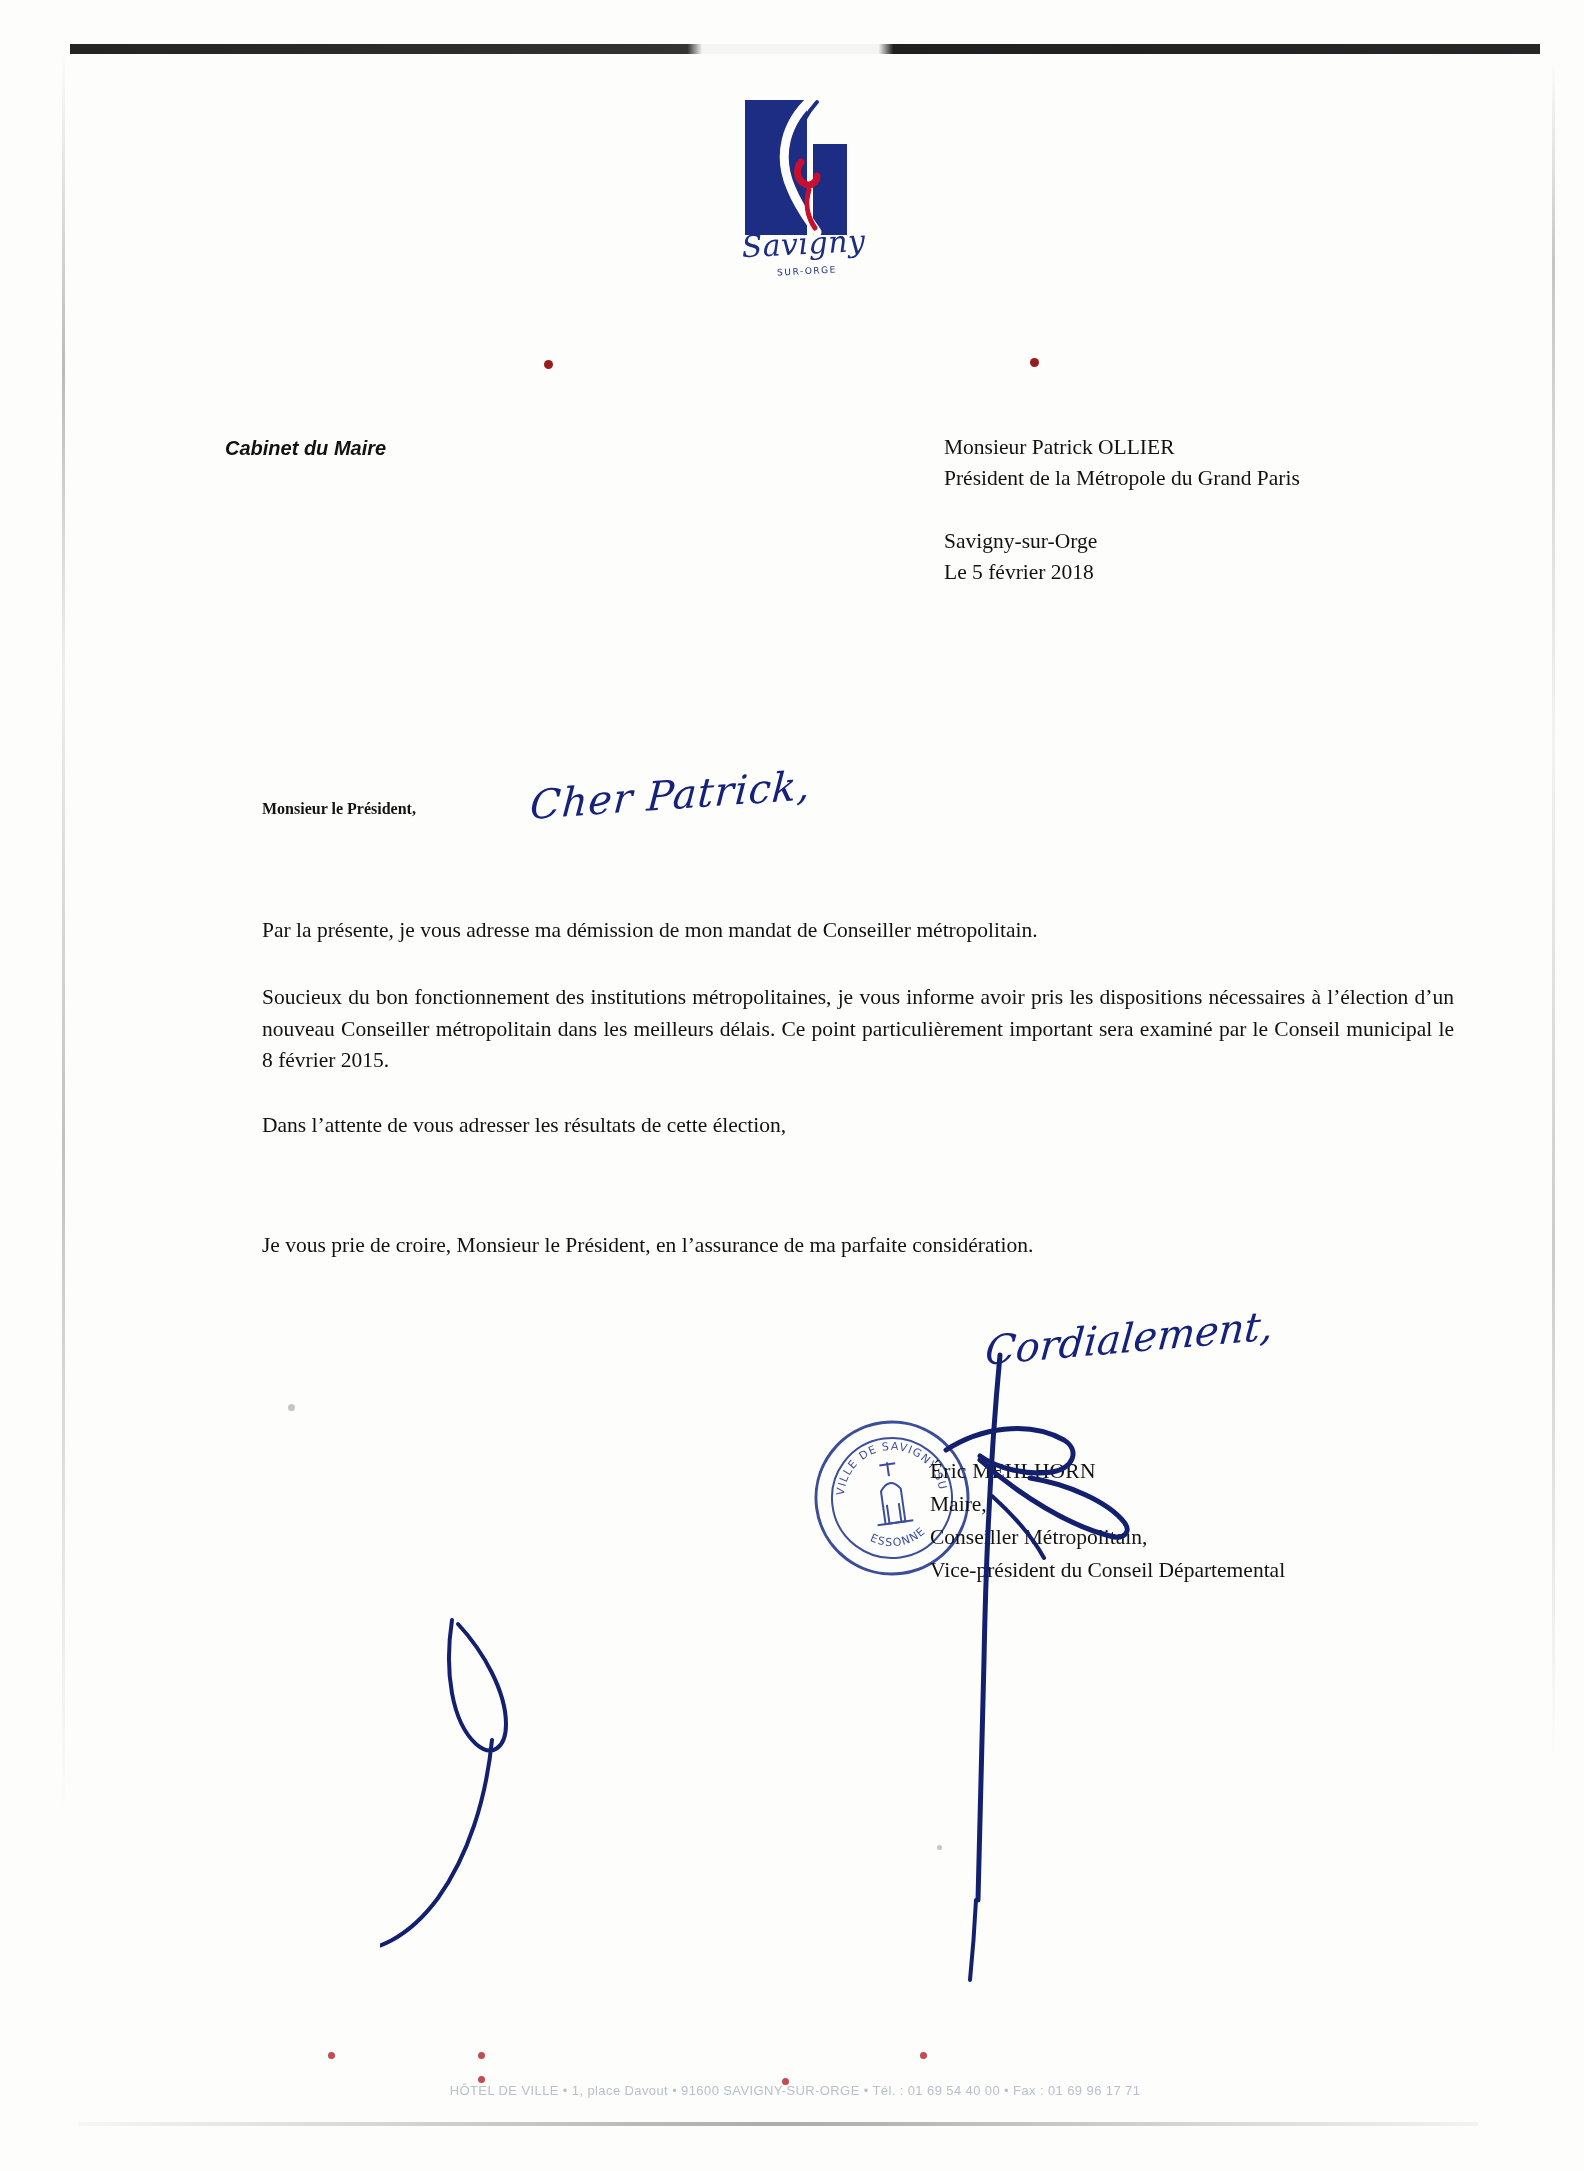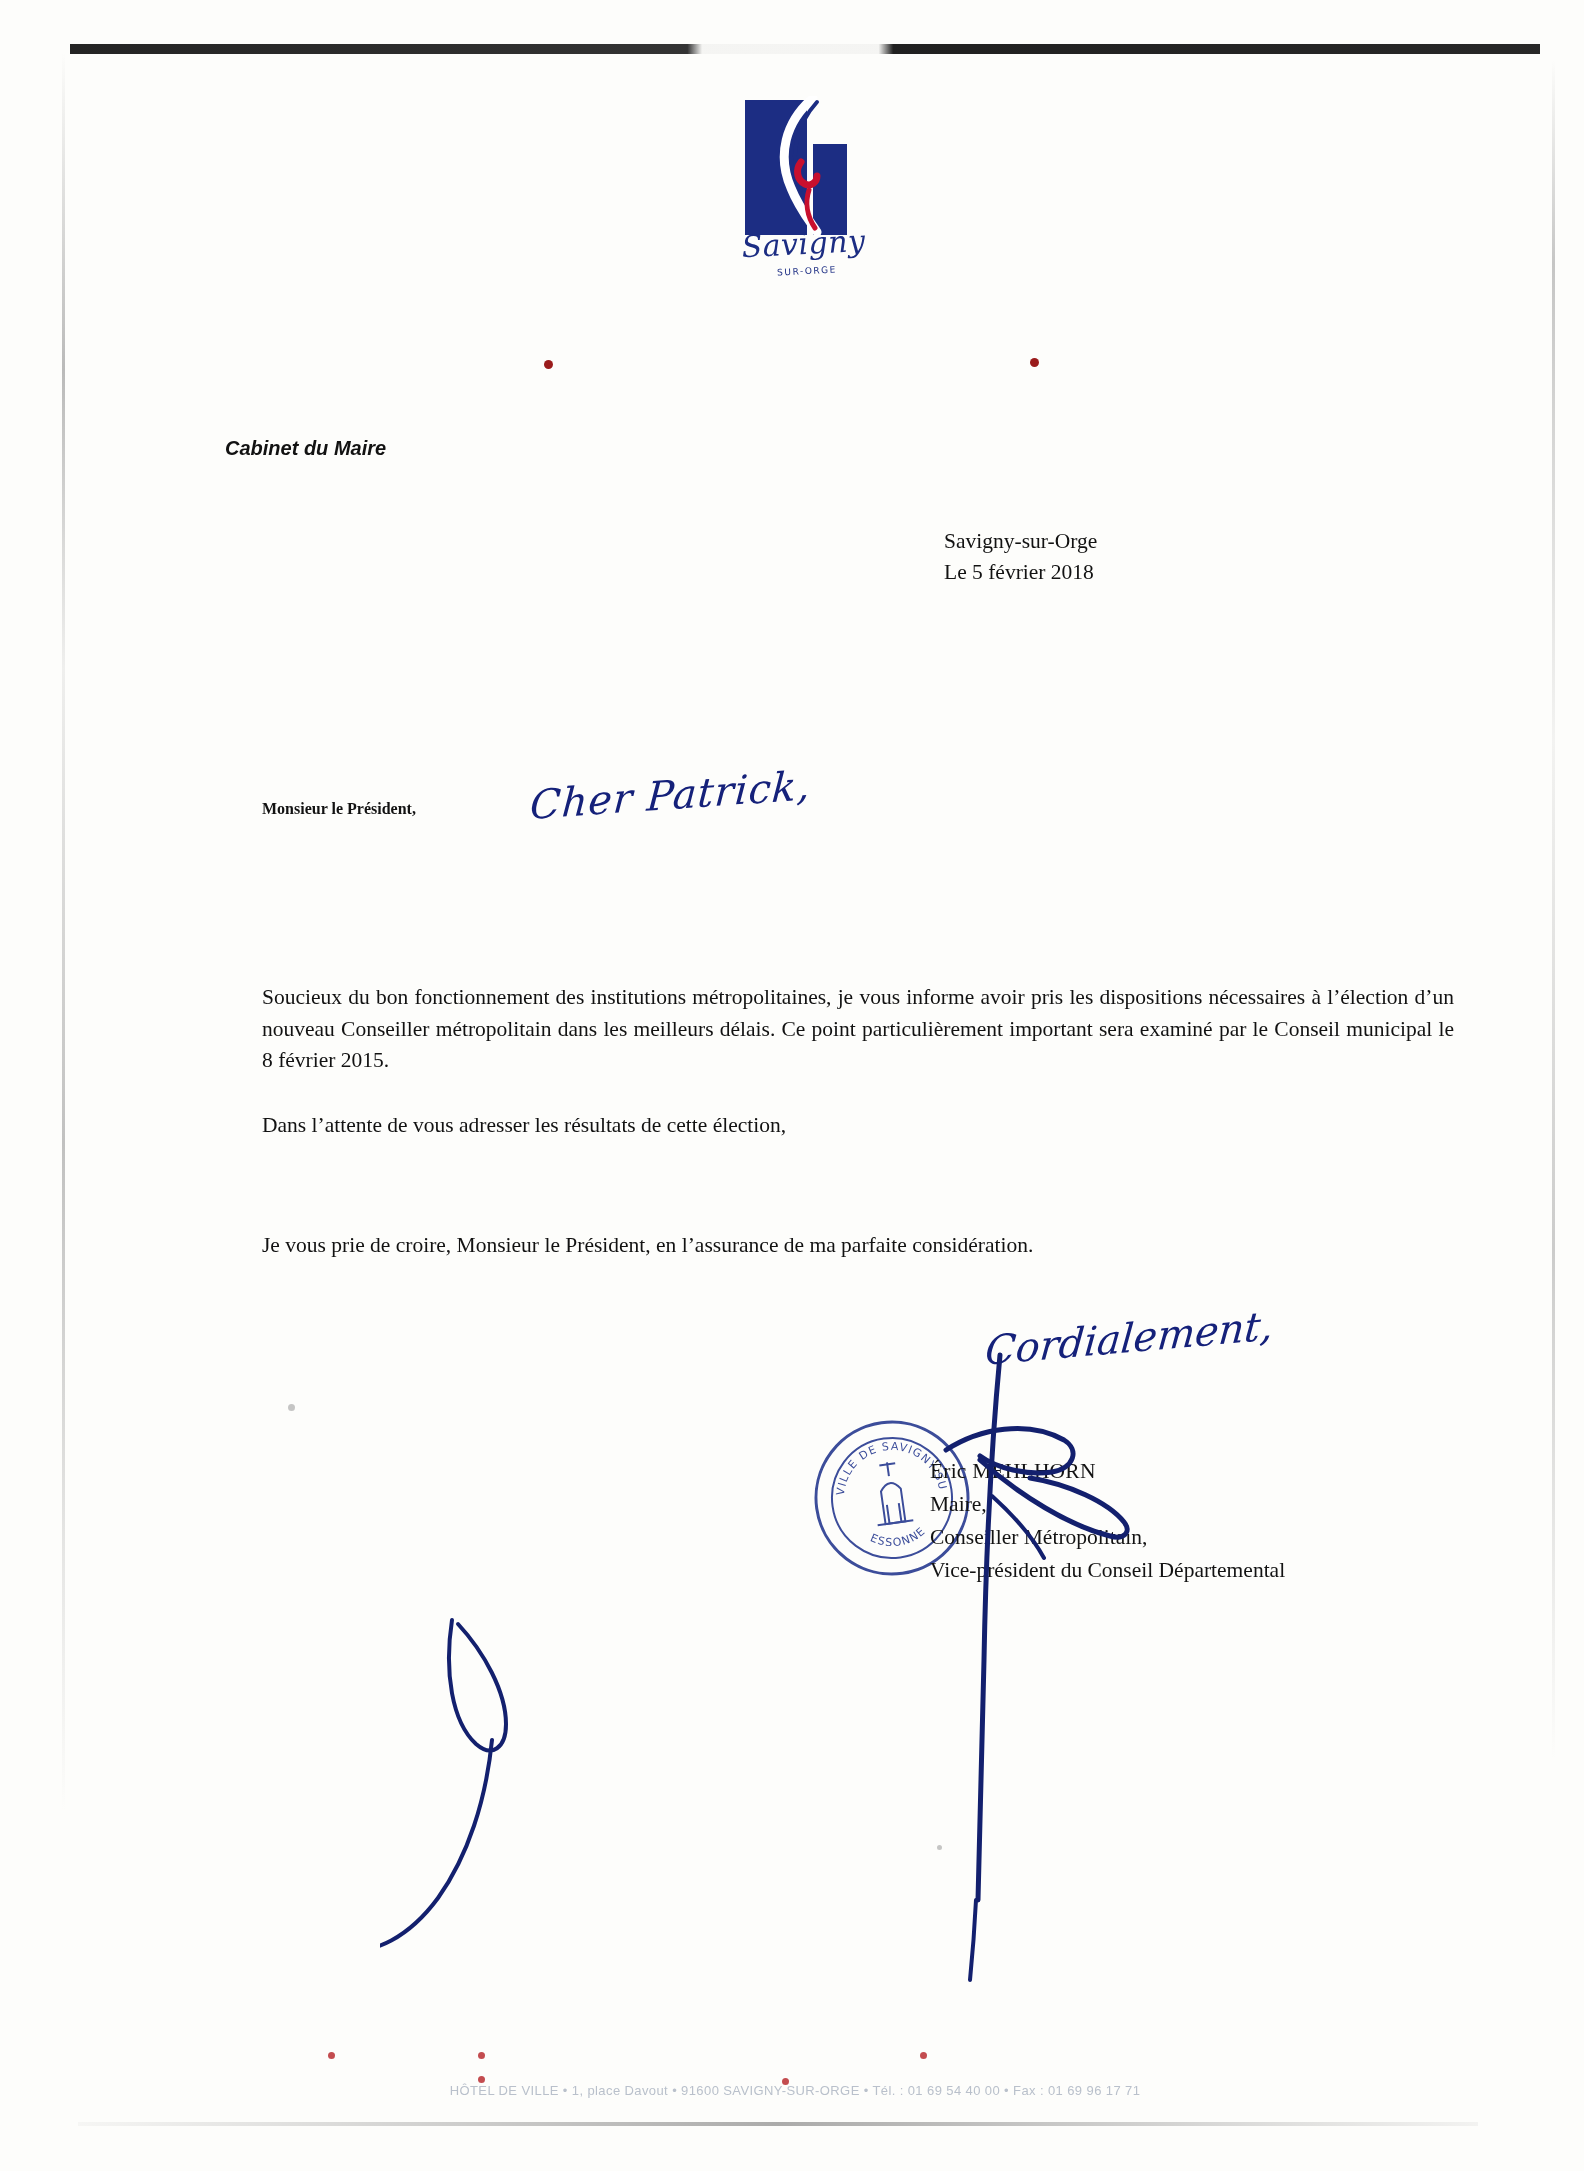--- a/index.html
+++ b/index.html
@@ -210,29 +210,34 @@
       <path d="M52 6 C30 30, 24 62, 36 94" stroke="#1c2d83" stroke-width="4" fill="none" stroke-linecap="round"></path>
       <path d="M36 66 C30 74, 32 84, 40 88 C46 91, 52 86, 52 80" stroke="#c8102e" stroke-width="7" fill="none" stroke-linecap="round"></path>
       <path d="M44 94 C40 106, 42 120, 50 132" stroke="#c8102e" stroke-width="5" fill="none" stroke-linecap="round"></path>
     </svg>
     <div class="wordmark">Savigny</div>
     <div class="subword">SUR-ORGE</div>
   </div>
 
   <div class="cabinet">Cabinet du Maire</div>
 
+  <div class="recipient">
+    <div>Monsieur Patrick OLLIER</div>
+    <div>Président de la Métropole du Grand Paris</div>
+  </div>
 
   <div class="placedate">
     <div>Savigny-sur-Orge</div>
     <div>Le 5 février 2018</div>
   </div>
 
   <div class="salutation">Monsieur le Président,</div>
   <div class="handwrite-greeting">Cher Patrick,</div>
 
+  <div id="p1" class="body-p">Par la présente, je vous adresse ma démission de mon mandat de Conseiller métropolitain.</div>
   <div id="p2" class="body-p">Soucieux du bon fonctionnement des institutions métropolitaines, je vous informe avoir pris les dispositions nécessaires à l’élection d’un nouveau Conseiller métropolitain dans les meilleurs délais. Ce point particulièrement important sera examiné par le Conseil municipal le 8 février 2015.</div>
   <div id="p4" class="body-p">Je vous prie de croire, Monsieur le Président, en l’assurance de ma parfaite considération.</div>
   <div id="p3" class="body-p">Dans l’attente de vous adresser les résultats de cette élection,</div>
 
   <div class="handwrite-close">Cordialement,</div>
 
   <svg class="stamp" viewBox="0 0 160 160">
     <circle cx="80" cy="80" r="76" fill="none" stroke="#1b2f8a" stroke-width="3"></circle>
     <circle cx="80" cy="80" r="60" fill="none" stroke="#1b2f8a" stroke-width="2"></circle>
     <path id="stampTop" d="M80,80 m-48,0 a48,48 0 1,1 96,0" fill="none"></path>

